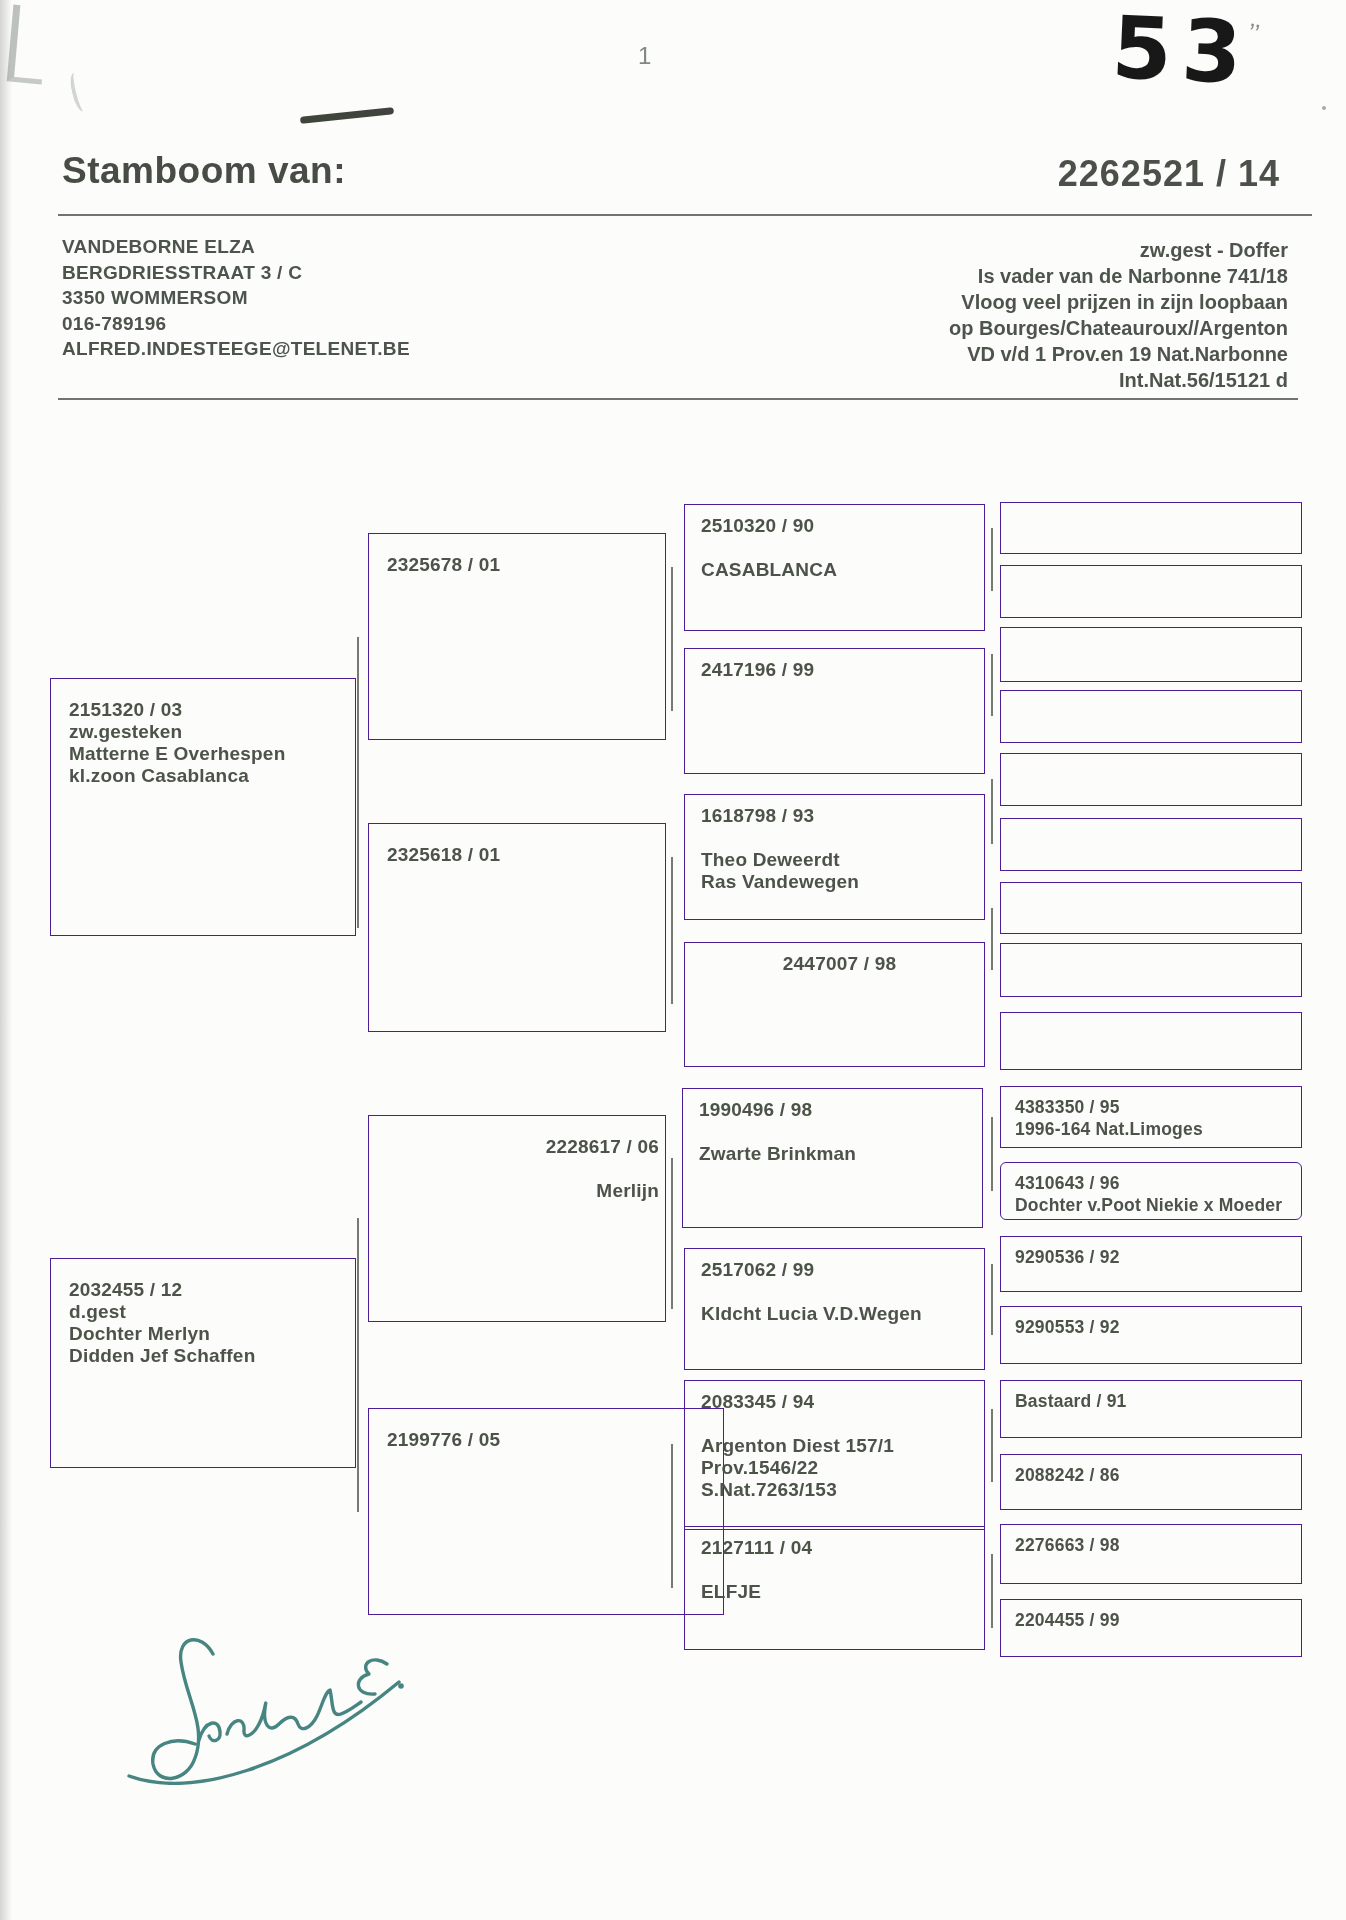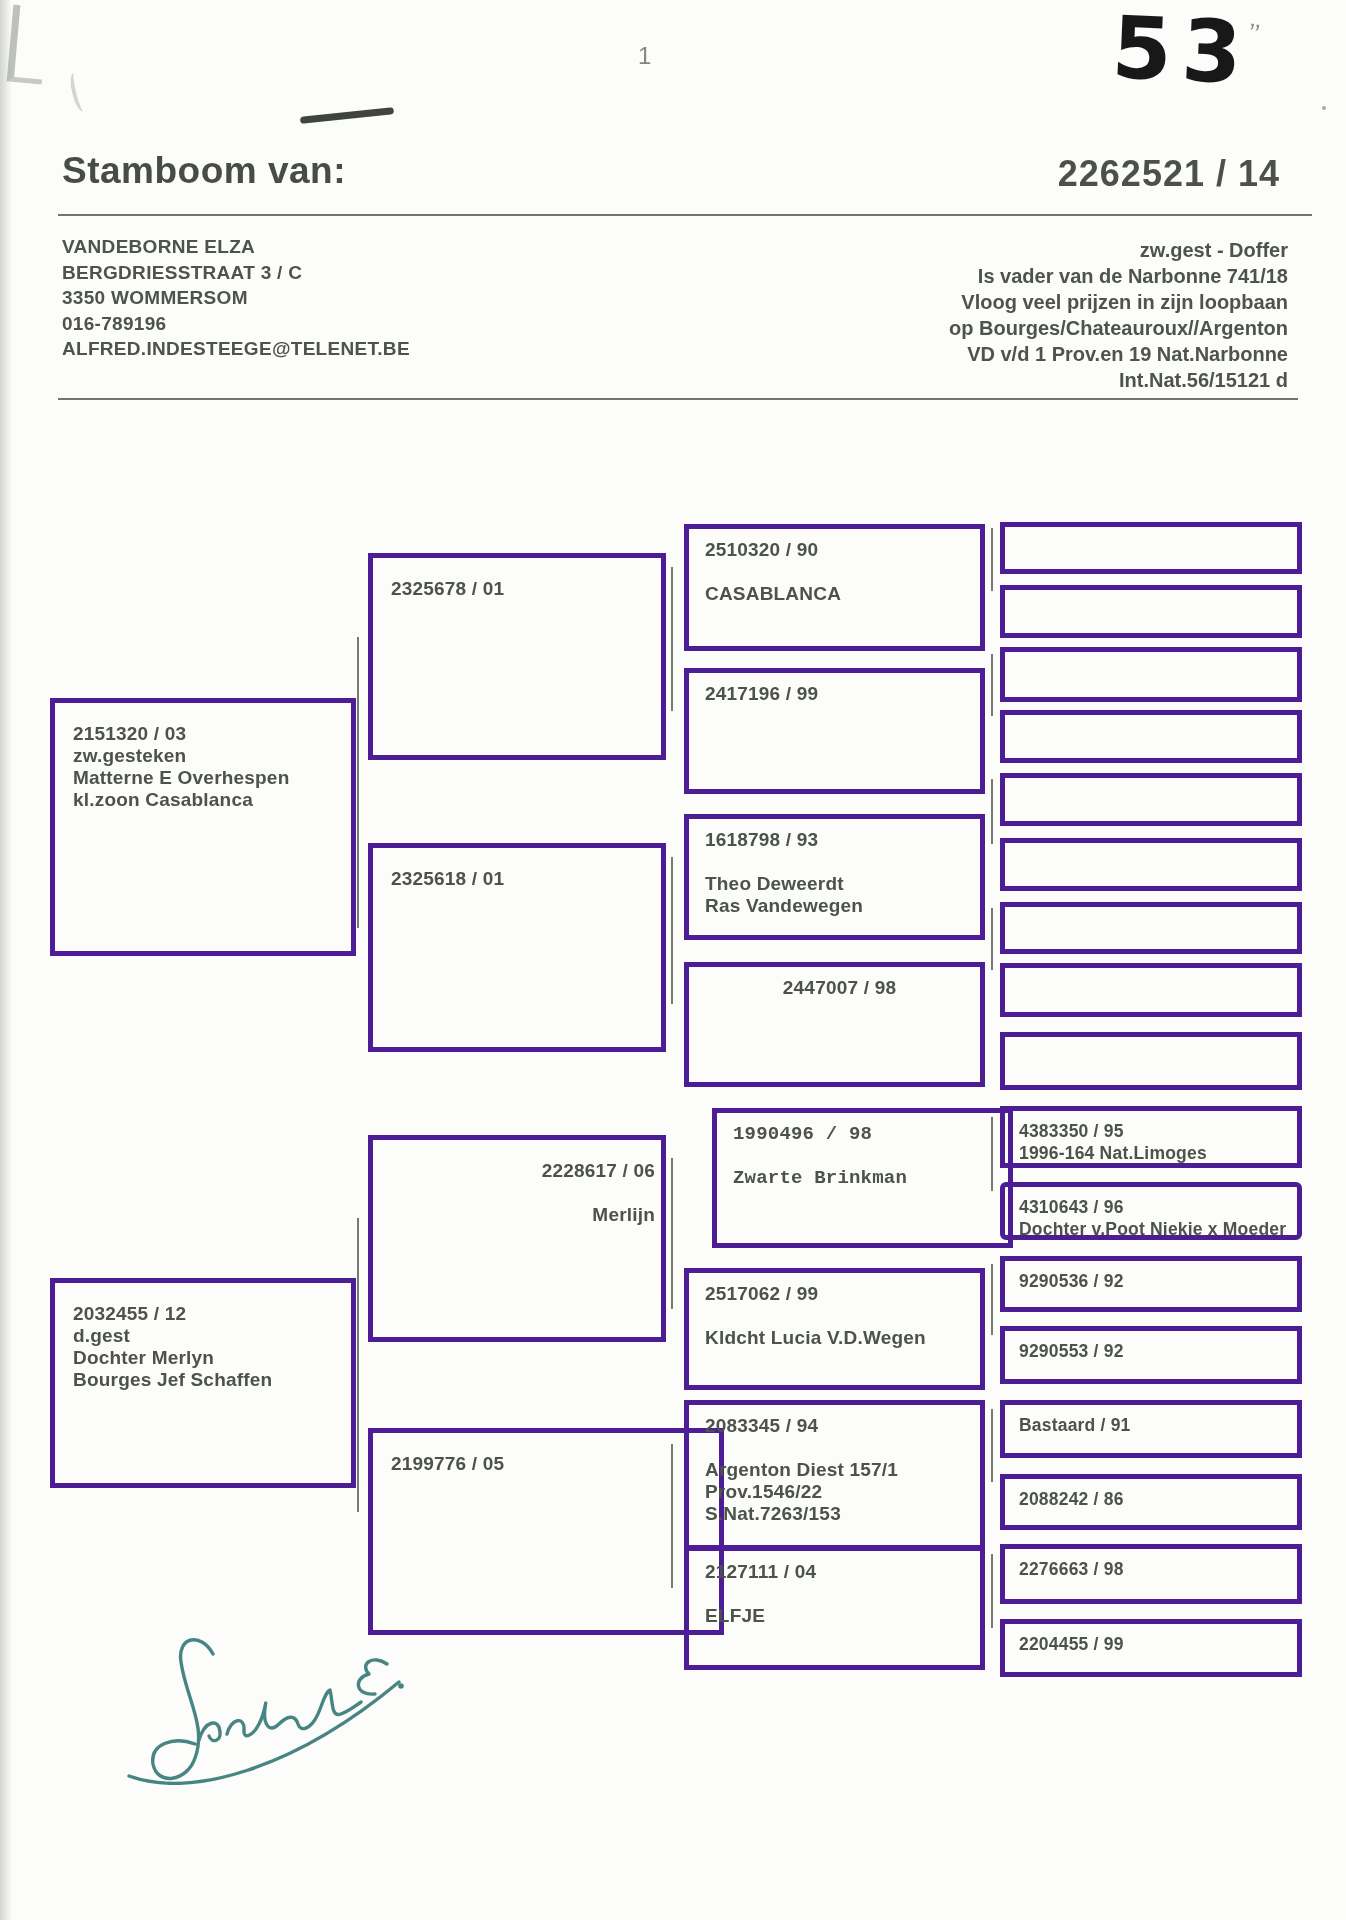--- a/index.html
+++ b/index.html
@@ -22,21 +22,21 @@
   .sheet-no{position:absolute;left:1112px;top:0px;font-family:"DejaVu Sans",sans-serif;
     font-size:86px;font-weight:bold;color:#181818;letter-spacing:10px;transform:rotate(2.5deg);}
   .tick-marks{position:absolute;left:1248px;top:18px;font-size:26px;color:#8b908a;transform:rotate(12deg);}
   .tiny-one{position:absolute;left:638px;top:42px;font-size:24px;color:#83887f;}
   .pen-dash{position:absolute;left:300px;top:112px;width:94px;height:7px;background:#3f443c;border-radius:4px;transform:rotate(-6deg);}
   .corner-mark{position:absolute;left:10px;top:6px;width:28px;height:72px;
     border-left:7px solid #89928b;border-bottom:5px solid #9aa39b;opacity:.55;transform:rotate(5deg);}
   .corner-mark2{position:absolute;left:72px;top:72px;width:10px;height:40px;border-left:4px solid #a9b1aa;opacity:.5;transform:rotate(-14deg);border-radius:50%;}
   .dot-artifact{position:absolute;left:1322px;top:106px;width:4px;height:4px;background:#a8aba4;border-radius:50%;}
   
-  .pbox{position:absolute;border:5px solid #4c1d95;box-sizing:border-box;margin-top:20px;}
+  .pbox{position:absolute;border:1px solid #4c1d95;box-sizing:border-box;}
   .c1,.c2{padding:20px 6px 0 18px;}
   .c3{padding:10px 6px 0 16px;}
   .c4{padding:9px 12px 0 14px;}
   .bl{font-size:19px;line-height:22px;font-weight:bold;color:#4c5349;white-space:nowrap;letter-spacing:.2px;}
   .c4 .bl{font-size:17.5px;line-height:22px;}
   .vline{position:absolute;width:2px;background:#757a72;}
   
   .sig{position:absolute;left:95px;top:1628px;}
 </style>
 </head>
@@ -95,21 +95,21 @@
   <div class="pbox c1" style="left:50px;top:678px;width:306px;height:258px;">
       <div class="bl">2151320 / 03</div>
       <div class="bl">zw.gesteken</div>
       <div class="bl">Matterne E Overhespen</div>
       <div class="bl">kl.zoon Casablanca</div>
     </div>
   <div class="pbox c1" style="left:50px;top:1258px;width:306px;height:210px;">
       <div class="bl">2032455 / 12</div>
       <div class="bl">d.gest</div>
       <div class="bl">Dochter Merlyn</div>
-      <div class="bl">Bourges Jef Schaffen</div>
+      <div class="bl">Didden Jef Schaffen</div>
     </div>
 
   <div class="pbox c2" style="left:368px;top:533px;width:298px;height:207px;">
       <div class="bl">2325678 / 01</div>
     </div>
   <div class="pbox c2" style="left:368px;top:823px;width:298px;height:209px;">
       <div class="bl">2325618 / 01</div>
     </div>
   <div class="pbox c2" style="left:368px;top:1115px;width:298px;height:207px;text-align:right;">
       <div class="bl">2228617 / 06</div>
@@ -130,21 +130,21 @@
     </div>
   <div class="pbox c3" style="left:684px;top:794px;width:301px;height:126px;">
       <div class="bl">1618798 / 93</div>
       <div class="bl">&nbsp;</div>
       <div class="bl">Theo Deweerdt</div>
       <div class="bl">Ras Vandewegen</div>
     </div>
   <div class="pbox c3" style="left:684px;top:942px;width:301px;height:125px;text-align:center;">
       <div class="bl">2447007 / 98</div>
     </div>
-  <div class="pbox c3" style="left:712px;top:1088px;width:301px;height:140px;font-family:Liberation Mono, monospace;">
+  <div class="pbox c3" style="left:682px;top:1088px;width:301px;height:140px;">
       <div class="bl">1990496 / 98</div>
       <div class="bl">&nbsp;</div>
       <div class="bl">Zwarte Brinkman</div>
     </div>
   <div class="pbox c3" style="left:684px;top:1248px;width:301px;height:122px;">
       <div class="bl">2517062 / 99</div>
       <div class="bl">&nbsp;</div>
       <div class="bl">Kldcht Lucia V.D.Wegen</div>
     </div>
   <div class="pbox c3" style="left:684px;top:1380px;width:301px;height:150px;">

